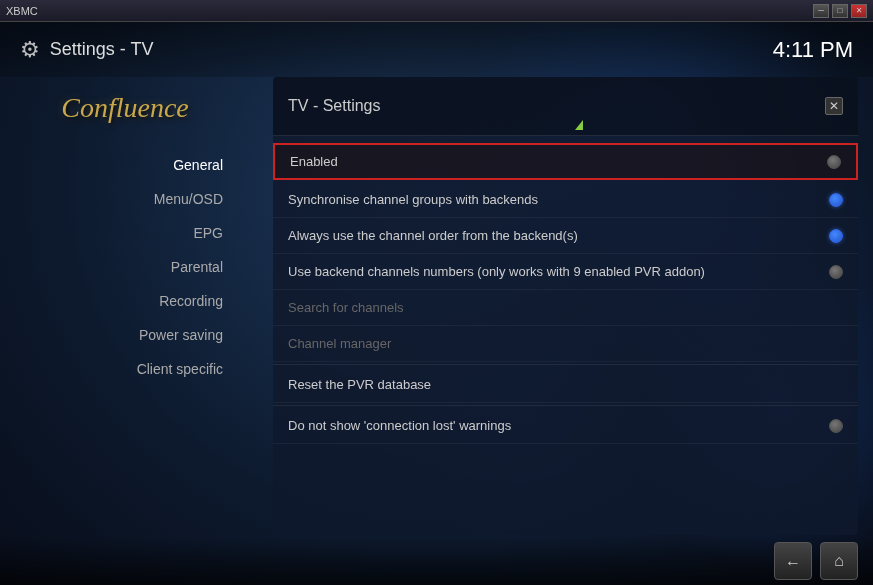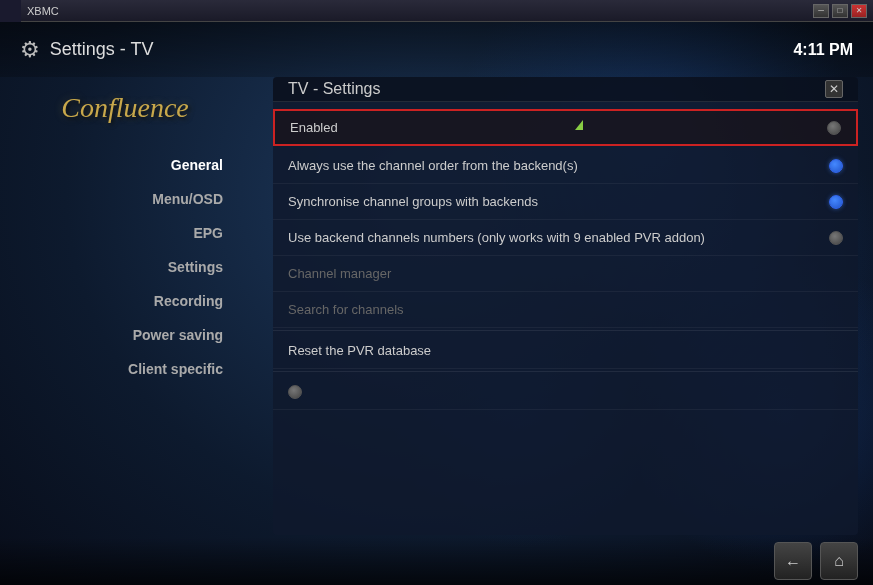--- a/index.html
+++ b/index.html
@@ -14,21 +14,20 @@
 
     
     .title-bar {
       display: flex;
       align-items: center;
       justify-content: space-between;
       background: linear-gradient(to bottom, #2a2a3a, #1a1a28);
       height: 22px;
       padding: 0 6px;
       border-bottom: 1px solid #444;
-      margin-left: 21px;
     }
 
     .title-bar-text {
       color: #ccc;
       font-size: 11px;
     }
 
     .title-bar-buttons {
       display: flex;
       gap: 3px;
@@ -98,22 +97,22 @@
 
     .header-title {
       color: #ddd;
       font-size: 18px;
       font-weight: normal;
       text-align: center;
     }
 
     .header-time {
       color: #fff;
-      font-size: 16px;
-      font-weight: bold;
+      font-size: 22px;
+      font-weight: normal;
     }
 
     
     .main-content {
       display: flex;
       height: 458px;
       position: relative;
       z-index: 10;
       gap: 8px;
     }
@@ -146,21 +145,21 @@
       display: flex;
       flex-direction: column;
       align-items: flex-end;
       padding-right: 15px;
       gap: 2px;
     }
 
     .nav-item {
       color: #aaa;
       font-size: 14px;
-      font-weight: bold;
+      font-weight: normal;
       padding: 8px 12px;
       cursor: pointer;
       text-align: right;
       width: 100%;
       border-radius: 3px;
       transition: color 0.2s;
     }
 
     .nav-item.active {
       color: #fff;
@@ -173,21 +172,21 @@
       background: rgba(15, 25, 45, 0.85);
       border-radius: 4px;
       overflow: hidden;
       position: relative;
     }
 
     .panel-header {
       display: flex;
       align-items: flex-start;
       justify-content: space-between;
-      padding: 3px 15px;
+      padding: 20px 15px;
       background: rgba(0,0,0,0.3);
       border-bottom: 1px solid rgba(255,255,255,0.1);
     }
 
     .panel-title {
       color: #ccc;
       font-size: 16px;
     }
 
     .panel-close-btn {
@@ -325,72 +324,73 @@
   <div class="main-content">
 
     <div class="sidebar">
       <div class="logo-area">
         <span class="logo-text">Confluence</span>
       </div>
       <nav class="sidebar-nav">
         <div class="nav-item active">General</div>
         <div class="nav-item">Menu/OSD</div>
         <div class="nav-item">EPG</div>
-        <div class="nav-item">Settings</div>
+        <div class="nav-item">Parental</div>
         <div class="nav-item">Recording</div>
         <div class="nav-item">Power saving</div>
         <div class="nav-item">Client specific</div>
       </nav>
     </div>
 
     <div class="settings-panel">
       <div class="panel-header">
         <span class="panel-title">TV - Settings</span>
         <div class="panel-close-btn">✕</div>
       </div>
 
       <div class="settings-list">
 
         <div class="setting-row highlighted">
           <span class="setting-label">Enabled</span>
           <div class="toggle-indicator toggle-off"></div>
         </div>
 
         <div class="setting-row">
+          <span class="setting-label">Synchronise channel groups with backends</span>
+          <div class="toggle-indicator toggle-on"></div>
+        </div>
+
+        <div class="setting-row">
           <span class="setting-label">Always use the channel order from the backend(s)</span>
-          <div class="toggle-indicator toggle-on"></div>
-        </div>
-
-        <div class="setting-row">
-          <span class="setting-label">Synchronise channel groups with backends</span>
           <div class="toggle-indicator toggle-on"></div>
         </div>
 
         <div class="setting-row">
           <span class="setting-label">Use backend channels numbers (only works with 9 enabled PVR addon)</span>
           <div class="toggle-indicator toggle-off"></div>
         </div>
 
         <div class="setting-row disabled-item">
+          <span class="setting-label">Search for channels</span>
+        </div>
+
+        <div class="setting-row disabled-item">
           <span class="setting-label">Channel manager</span>
-        </div>
-
-        <div class="setting-row disabled-item">
-          <span class="setting-label">Search for channels</span>
         </div>
 
         <div class="divider-row"></div>
 
         <div class="setting-row">
           <span class="setting-label">Reset the PVR database</span>
         </div>
 
         <div class="divider-row"></div>
 
         <div class="setting-row">
+          <span class="setting-label">Do not show 'connection lost' warnings</span>
           <div class="toggle-indicator toggle-off"></div>
         </div>
 
       </div>
     </div>
 
   </div>
 
   <div class="cursor-indicator"></div>
 

